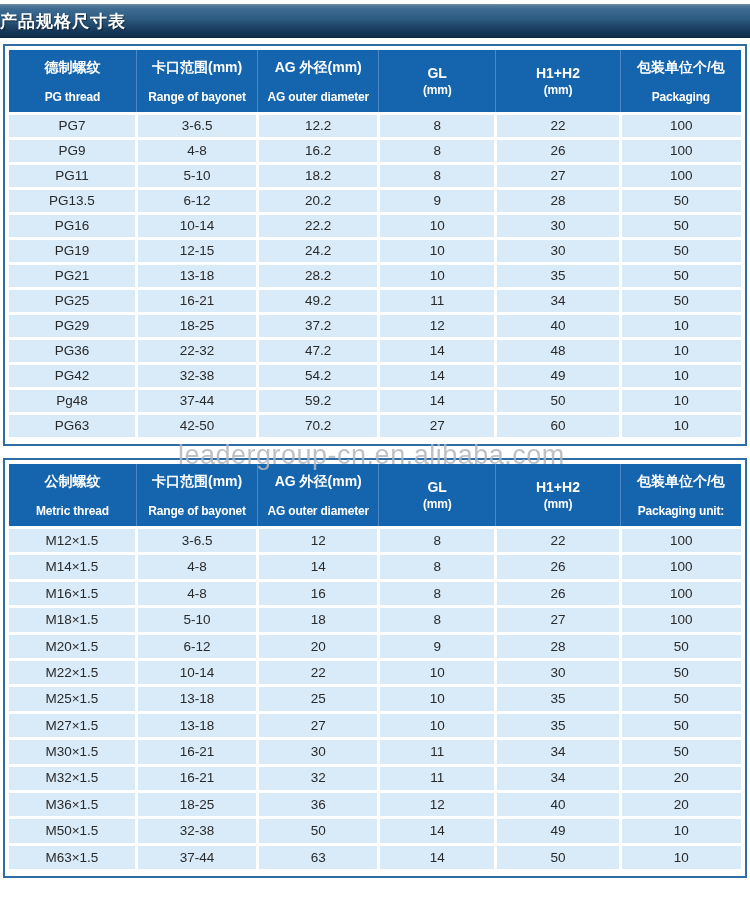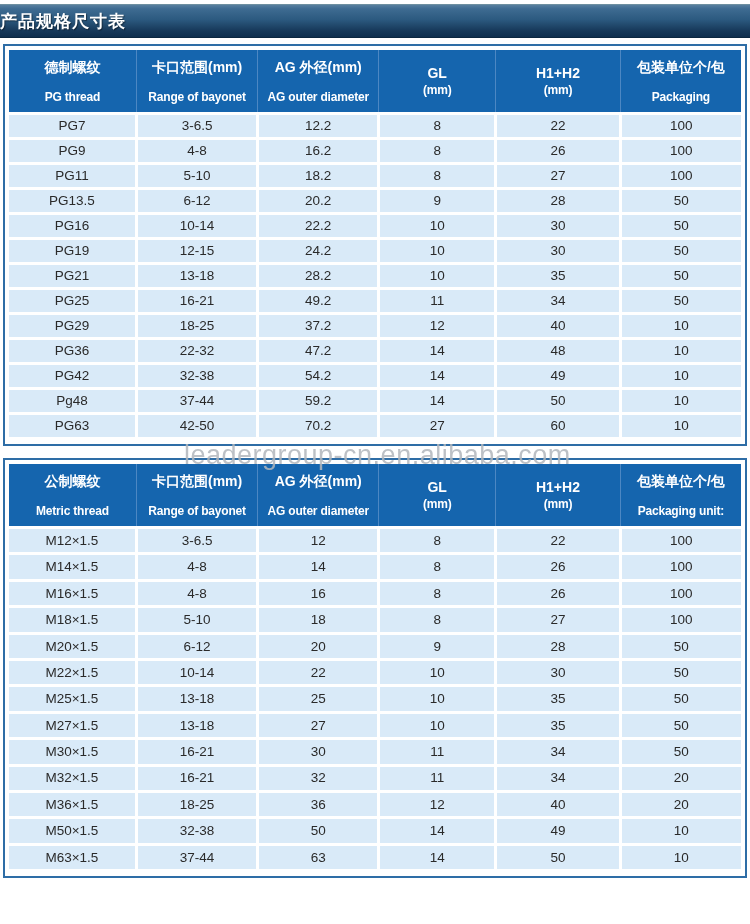--- a/index.html
+++ b/index.html
@@ -39,21 +39,21 @@
   td {
     background:#d9eaf8; color:#2a2a2a; text-align:center; font-size:13.5px;
     border-right:3px solid #fff; border-bottom:3px solid #fff; line-height:1;
   }
   td:last-child { border-right:none; }
   .t1 td { height:25px; }
   .t2 td { height:26.4px; }
 
   
   .watermark {
-    position:absolute; left:184px; top:440px; z-index:5;
+    position:absolute; left:178px; top:440px; z-index:5;
     font-size:27px; color:#b2b7bd; opacity:.85; letter-spacing:0.5px; white-space:nowrap;
     pointer-events:none;
   }
 </style>
 </head>
 <body>
 
 <div class="title-bar">
   <span class="txt">产品规格尺寸表</span>
 </div>

